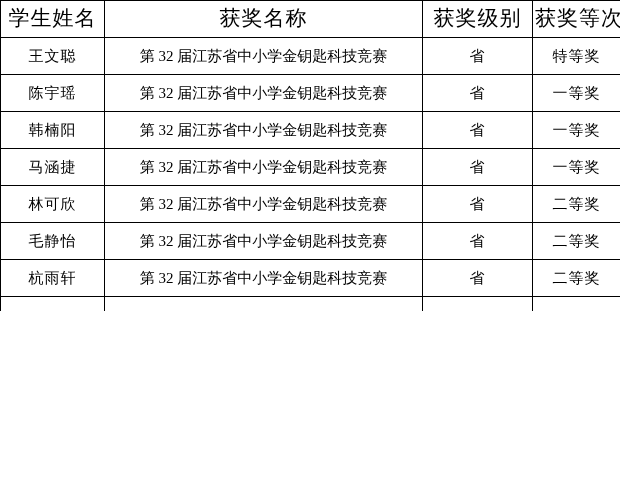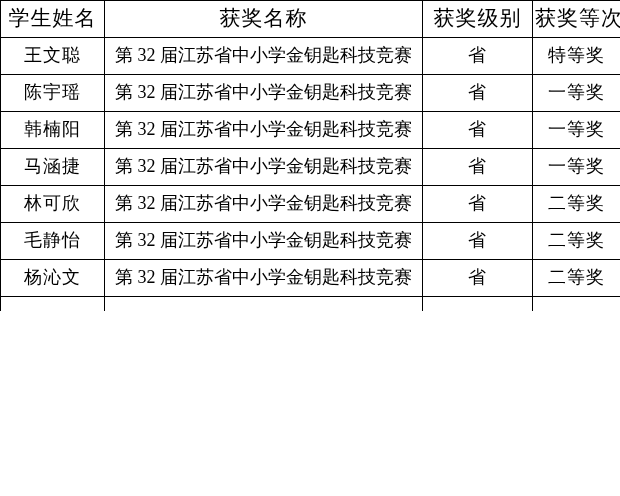--- a/index.html
+++ b/index.html
@@ -25,21 +25,21 @@
   .award-table col.c-level  { width: 110px; }
   .award-table col.c-rank   { width: 88px; }
 
   .award-table th,
   .award-table td {
     border: 1px solid #000000;
     height: 36px;
     padding: 0 2px;
     text-align: center;
     vertical-align: middle;
-    font-size: 18px;
+    font-size: 15px;
     line-height: 1.1;
     white-space: nowrap;
     overflow: hidden;
   }
   .award-table thead th {
     font-weight: normal;
     font-size: 21px;
     letter-spacing: 1px;
   }
   .cell-name {
@@ -109,21 +109,21 @@
       <td class="cell-level">省</td>
       <td class="cell-rank">二等奖</td>
     </tr>
     <tr>
       <td class="cell-name">毛静怡</td>
       <td class="cell-award">第 32 届江苏省中小学金钥匙科技竞赛</td>
       <td class="cell-level">省</td>
       <td class="cell-rank">二等奖</td>
     </tr>
     <tr>
-      <td class="cell-name">杨沁文</td>
+      <td class="cell-name">杭雨轩</td>
       <td class="cell-award">第 32 届江苏省中小学金钥匙科技竞赛</td>
       <td class="cell-level">省</td>
       <td class="cell-rank">二等奖</td>
     </tr>
     <tr class="partial-row">
       <td></td>
       <td></td>
       <td></td>
       <td></td>
     </tr>

